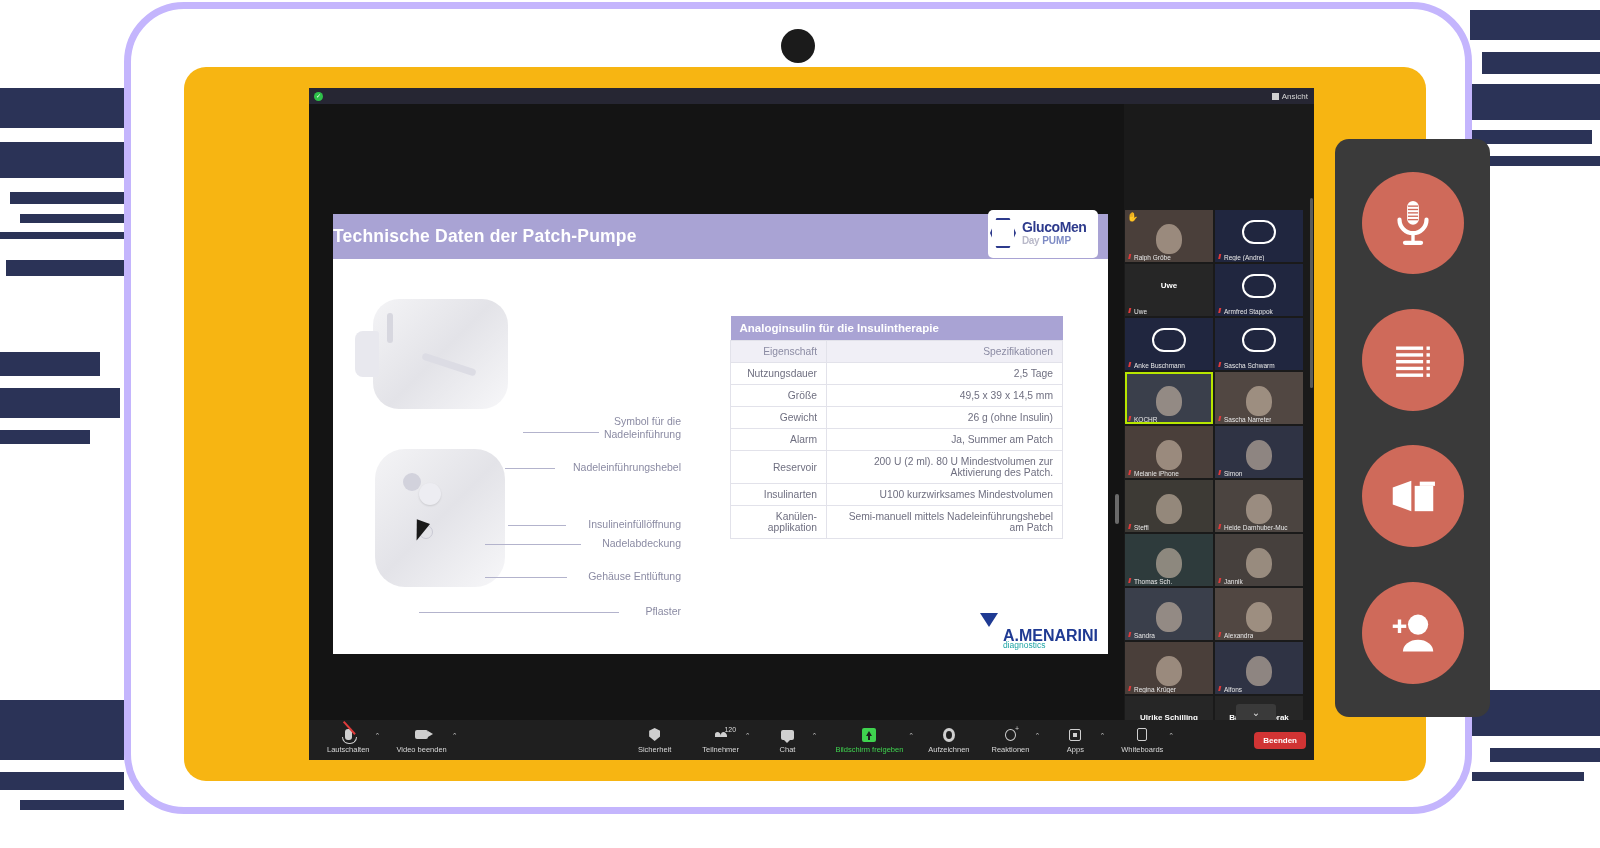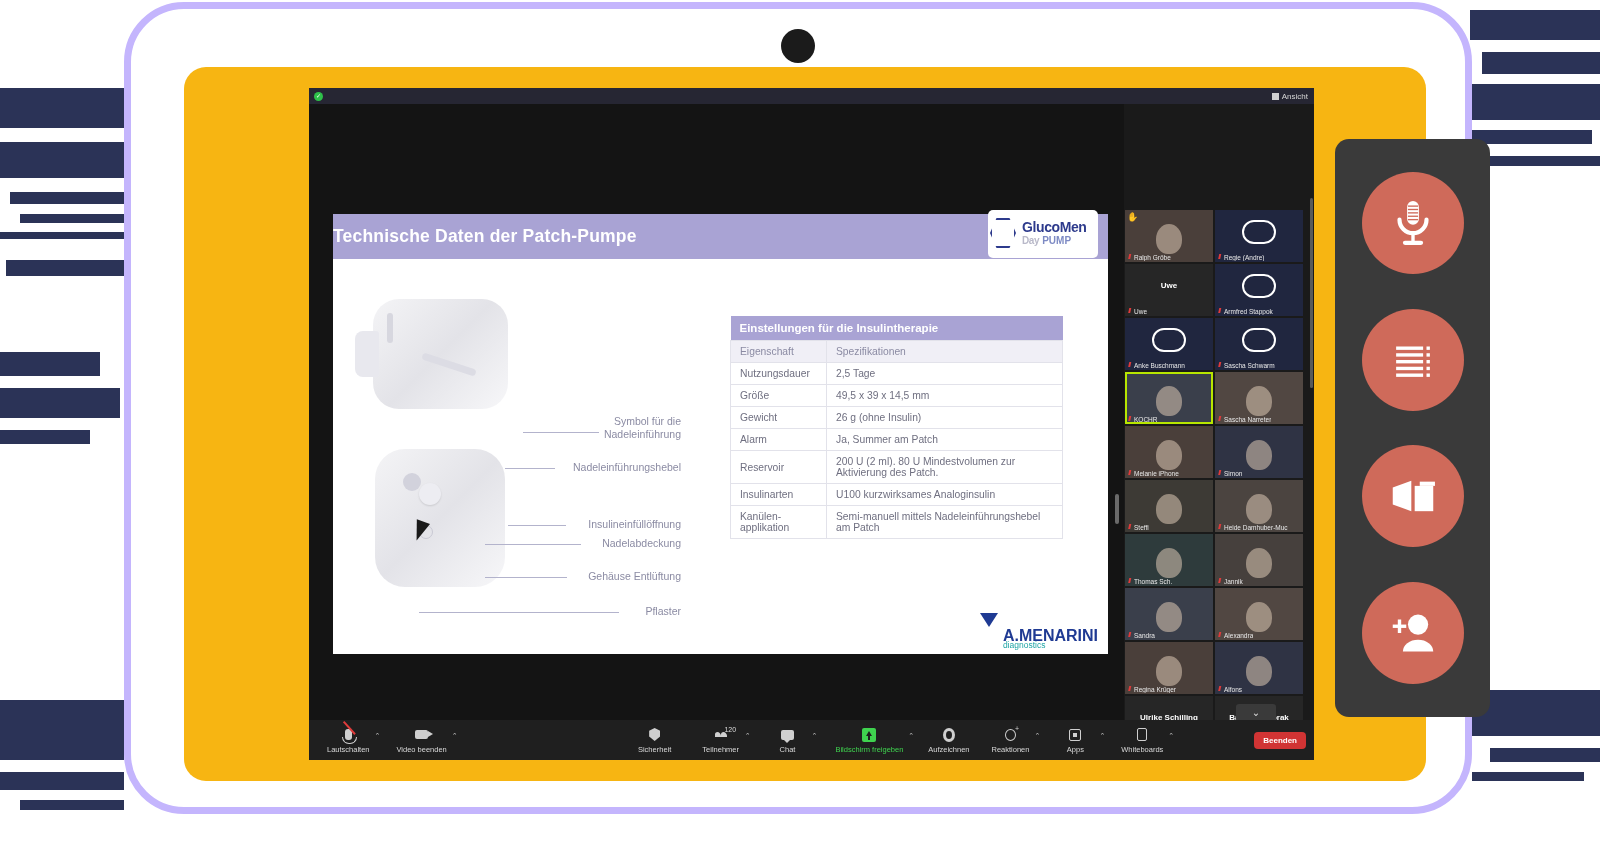--- a/index.html
+++ b/index.html
@@ -141,21 +141,21 @@
   .spec-table {
     position:absolute; left:397px; top:57px;
     width:333px;
     border-collapse:collapse;
     font-size:10.3px;
   }
   .spec-table th.title-row {
     background:#a9a3d4; color:#ffffff; font-size:11.5px; font-weight:bold;
     text-align:left; padding:6px 9px;
   }
-  .spec-table td { border:1px solid #e2e2ea; padding:5px 9px; color:#6f6f80; vertical-align:middle;}
+  .spec-table td { border:1px solid #e2e2ea; padding:5px 9px; color:#6f6f80; vertical-align:middle;text-align:right;}
   .spec-table tr.subhead td { background:#f0eff6; color:#8b8ba3; }
   .spec-table td.k { width:96px; }
   .menarini {
     position:absolute; right:10px; bottom:4px;
     display:flex; align-items:center; gap:5px;
   }
   .men-tri { width:0;height:0;border-left:9px solid transparent;border-right:9px solid transparent;border-top:14px solid #1f3a93;}
   .men-txt1 { font-size:16px; font-weight:bold; color:#1f3a93; line-height:11px;margin-top:40px;}
   .men-txt2 { font-size:8.5px; color:#1fa5a5; line-height:9px;}
 
@@ -371,21 +371,21 @@
           </div>
 
           <div class="leader" style="left:86px;top:353px;width:200px;"></div>
           <div class="anno" style="left:230px;top:346px;width:118px;">
             <span>Pflaster</span>
           </div>
 
           <table class="spec-table">
             <thead>
               <tr>
-                  <th class="title-row" colspan="2">Einstellungen für die Insulintherapie</th>
+                  <th class="title-row" colspan="2">Analoginsulin für die Insulintherapie</th>
                 </tr>
               <tr class="subhead">
                 <td class="k">Eigenschaft</td>
                 <td>Spezifikationen</td>
               </tr>
             </thead>
             <tbody>
               <tr>
                   <td class="k">Nutzungsdauer</td>
                   <td>2,5 Tage</td>
@@ -401,21 +401,21 @@
               <tr>
                   <td class="k">Alarm</td>
                   <td>Ja, Summer am Patch</td>
                 </tr>
               <tr>
                   <td class="k">Reservoir</td>
                   <td>200 U (2 ml). 80 U Mindestvolumen zur Aktivierung des Patch.</td>
                 </tr>
               <tr>
                   <td class="k">Insulinarten</td>
-                  <td>U100 kurzwirksames Analoginsulin</td>
+                  <td>U100 kurzwirksames Mindestvolumen</td>
                 </tr>
               <tr>
                   <td class="k">Kanülen-applikation</td>
                   <td>Semi-manuell mittels Nadeleinführungshebel am Patch</td>
                 </tr>
             </tbody>
           </table>
 
           <div class="menarini">
             <div class="men-tri"></div>

